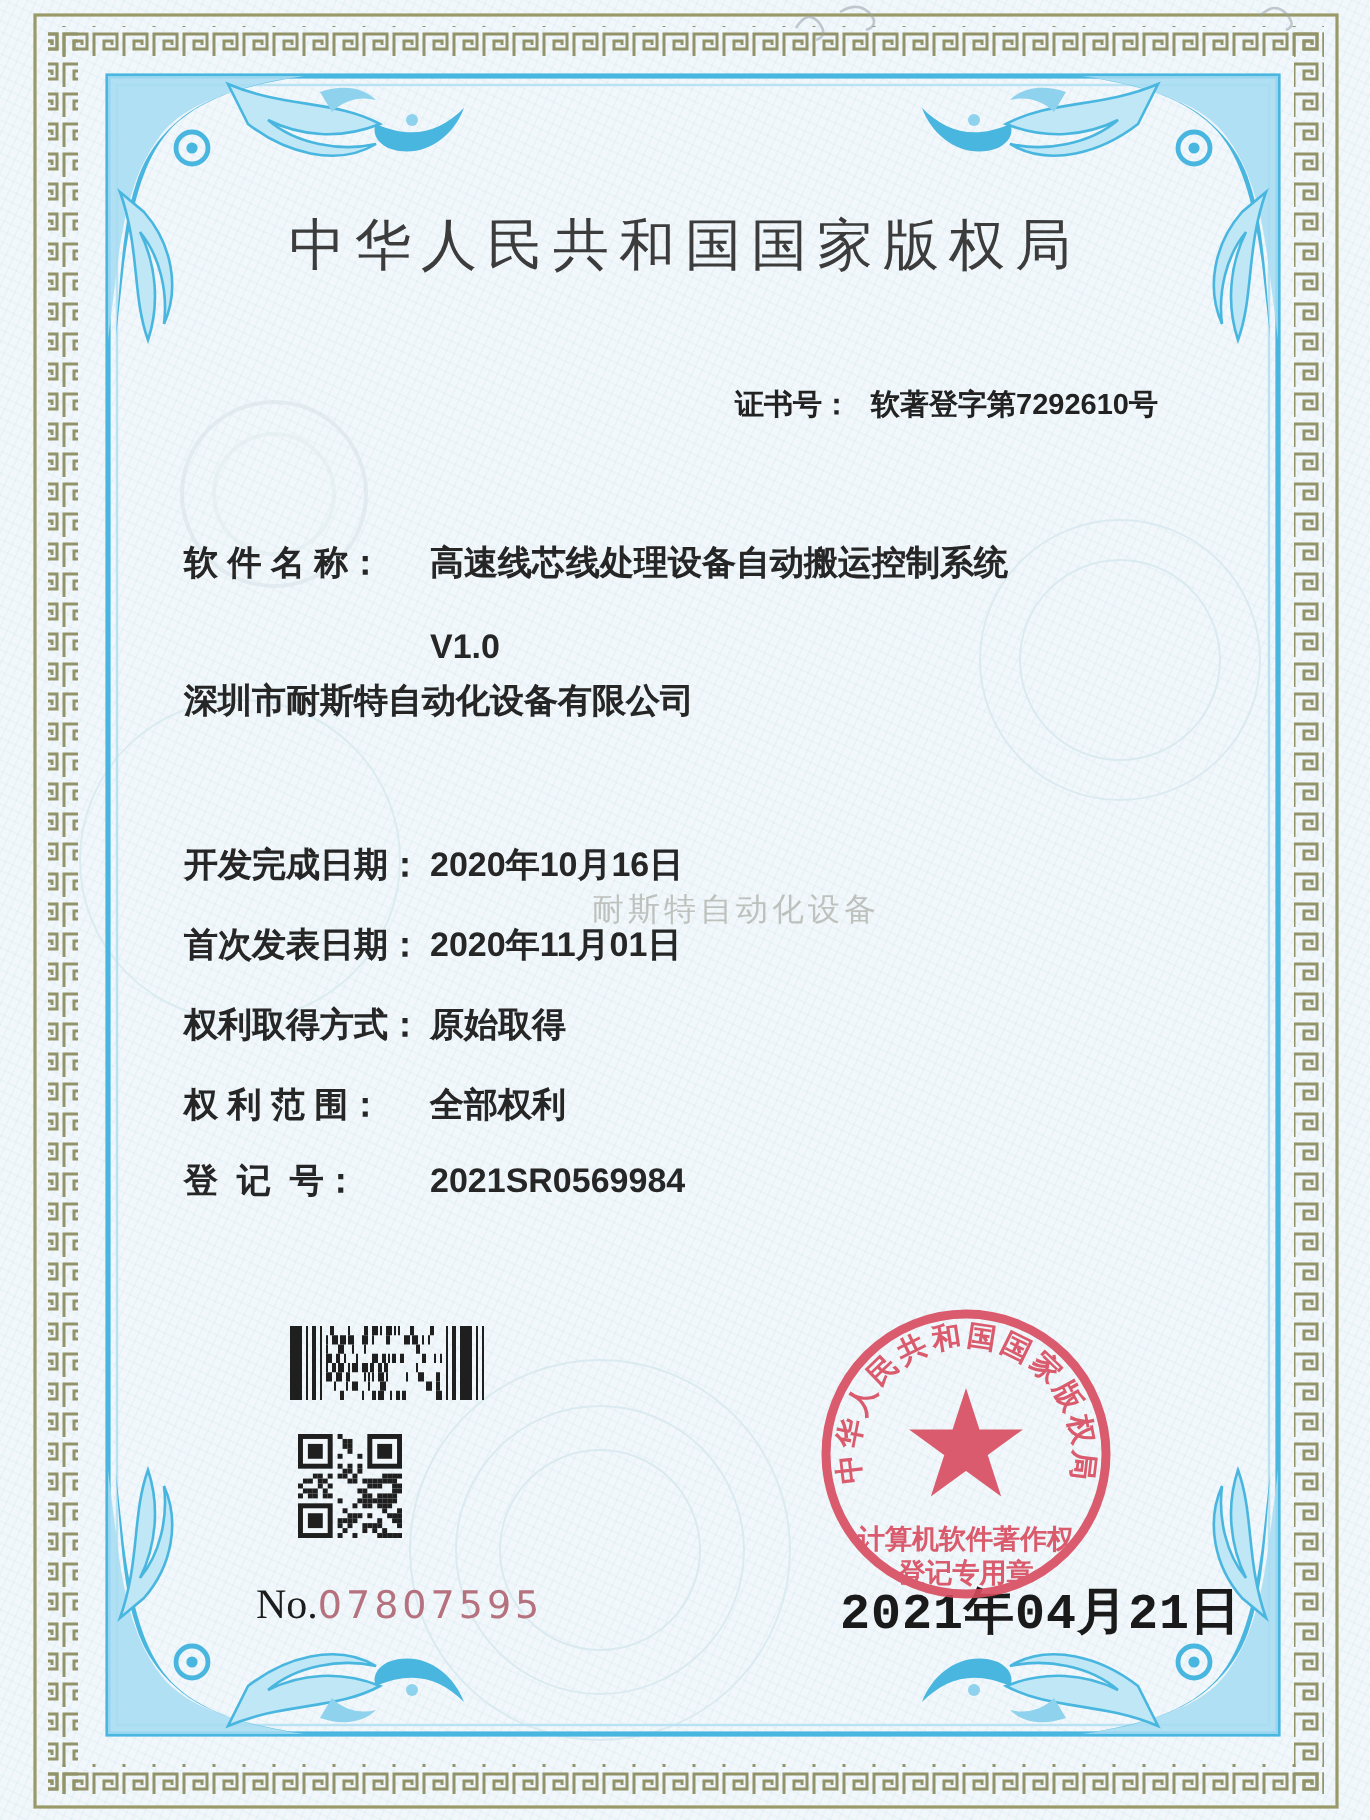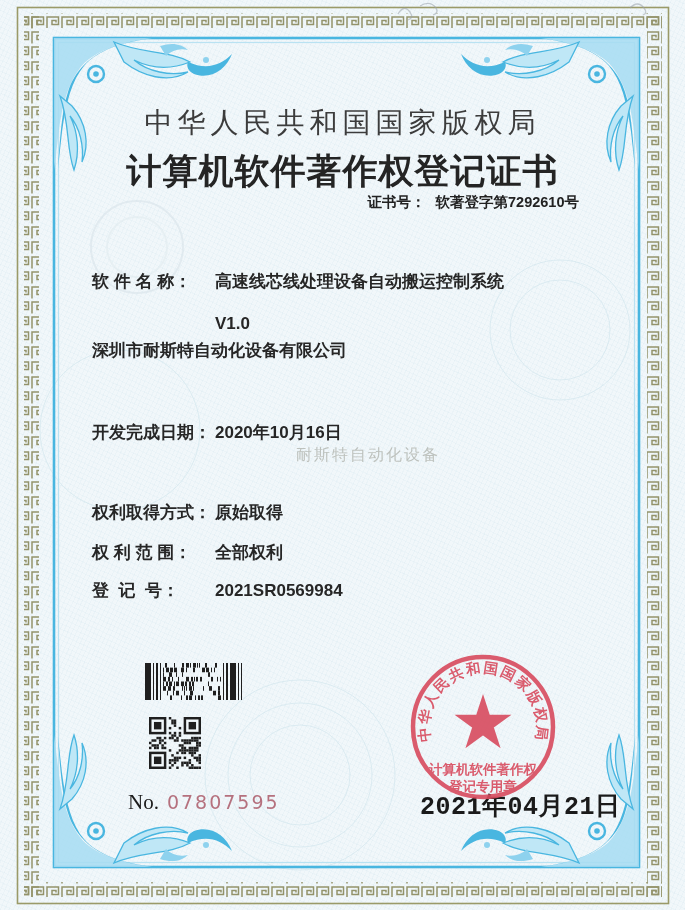--- a/index.html
+++ b/index.html
@@ -43,21 +43,21 @@
     font-size:16.5px;font-weight:600;color:#222;
     line-height:40px;text-indent:2em;
   }
   .watermark{
     left:296px;top:445px;
     font-family:"Liberation Sans", sans-serif;
     font-size:16px;font-weight:normal;letter-spacing:2px;
     color:rgba(150,152,140,.55);
   }
   .serial{
-    left:128px;top:790px;display:flex;align-items:baseline;gap:8px;
+    left:128px;top:790px;display:flex;align-items:baseline;gap:0;
   }
   .serial .no{font-size:21px;color:#1c1c1c;font-family:"Liberation Serif",serif;}
   .serial .num{
     font-family:"DejaVu Sans", sans-serif;
     font-size:19px;letter-spacing:2px;color:#b5717e;
   }
   .issue-date{
     left:420px;top:789px;
     font-family:Liberation Mono, monospace;
     font-size:25px;font-weight:bold;color:#1a1a1a;letter-spacing:.5px;
@@ -117,36 +117,39 @@
     <use href="#corner" transform="translate(637,865) scale(-1,-1)"></use>
 
     <g fill="none" stroke="#9aa2aa" stroke-width="1.3" opacity="0.55">
       <path d="M398,14 q6,-10 12,-2 q4,6 -2,8"></path>
       <path d="M420,6 q10,-6 16,2 q3,5 -3,7"></path>
       <path d="M630,8 q8,-8 14,0 q4,5 -1,7"></path>
     </g>
   </svg>
 
   <div class="abs authority">中华人民共和国国家版权局</div>
-  <div class="abs cert-title">计算机软件著作权登记证书</div>
   <div class="abs certno">
     <span class="lbl">证书号：</span><span>软著登字第7292610号</span>
   </div>
 
   <div class="abs frow" style="top:227px">
     <span class="flabel">软 件 名 称：</span>
     <span class="fvalue"><span>高速线芯线处理设备自动搬运控制系统</span><br>
       <span>V1.0</span></span>
   </div>
   <div class="abs frow" style="top:296px">
     <span class="fvalue">深圳市耐斯特自动化设备有限公司</span>
   </div>
   <div class="abs frow" style="top:378px">
     <span class="flabel">开发完成日期：</span>
     <span class="fvalue">2020年10月16日</span>
+  </div>
+  <div class="abs frow" style="top:418px">
+    <span class="flabel">首次发表日期：</span>
+    <span class="fvalue">2020年11月01日</span>
   </div>
   <div class="abs frow" style="top:458px">
     <span class="flabel">权利取得方式：</span>
     <span class="fvalue">原始取得</span>
   </div>
   <div class="abs frow" style="top:498px">
     <span class="flabel">权 利 范 围：</span>
     <span class="fvalue">全部权利</span>
   </div>
   <div class="abs frow" style="top:536px">

